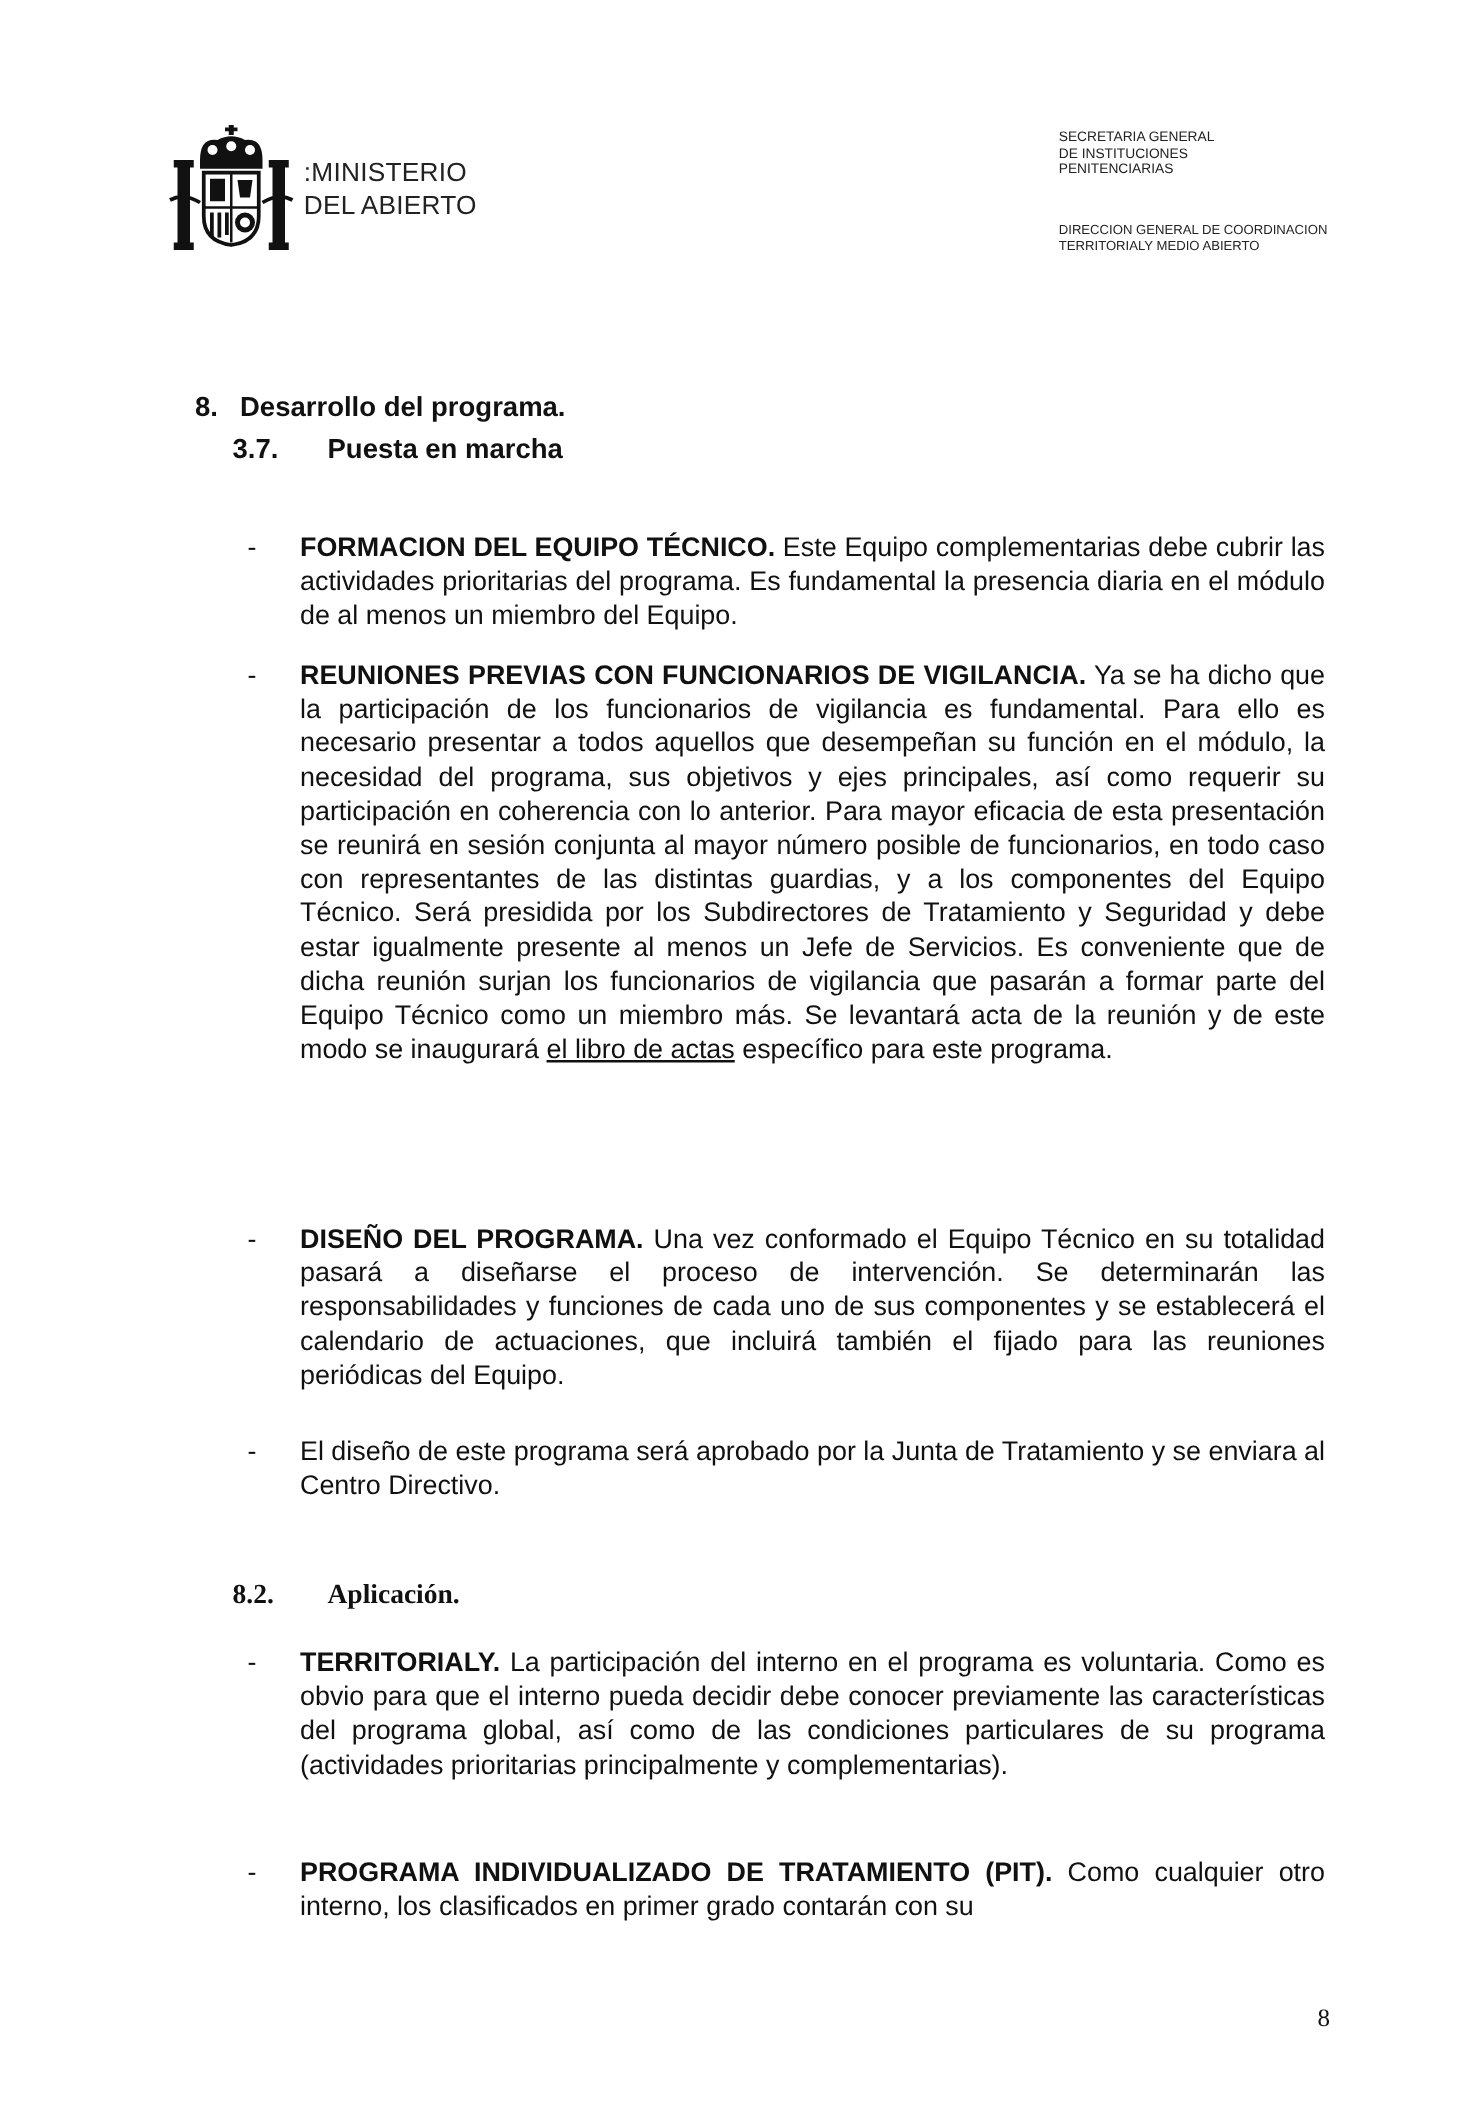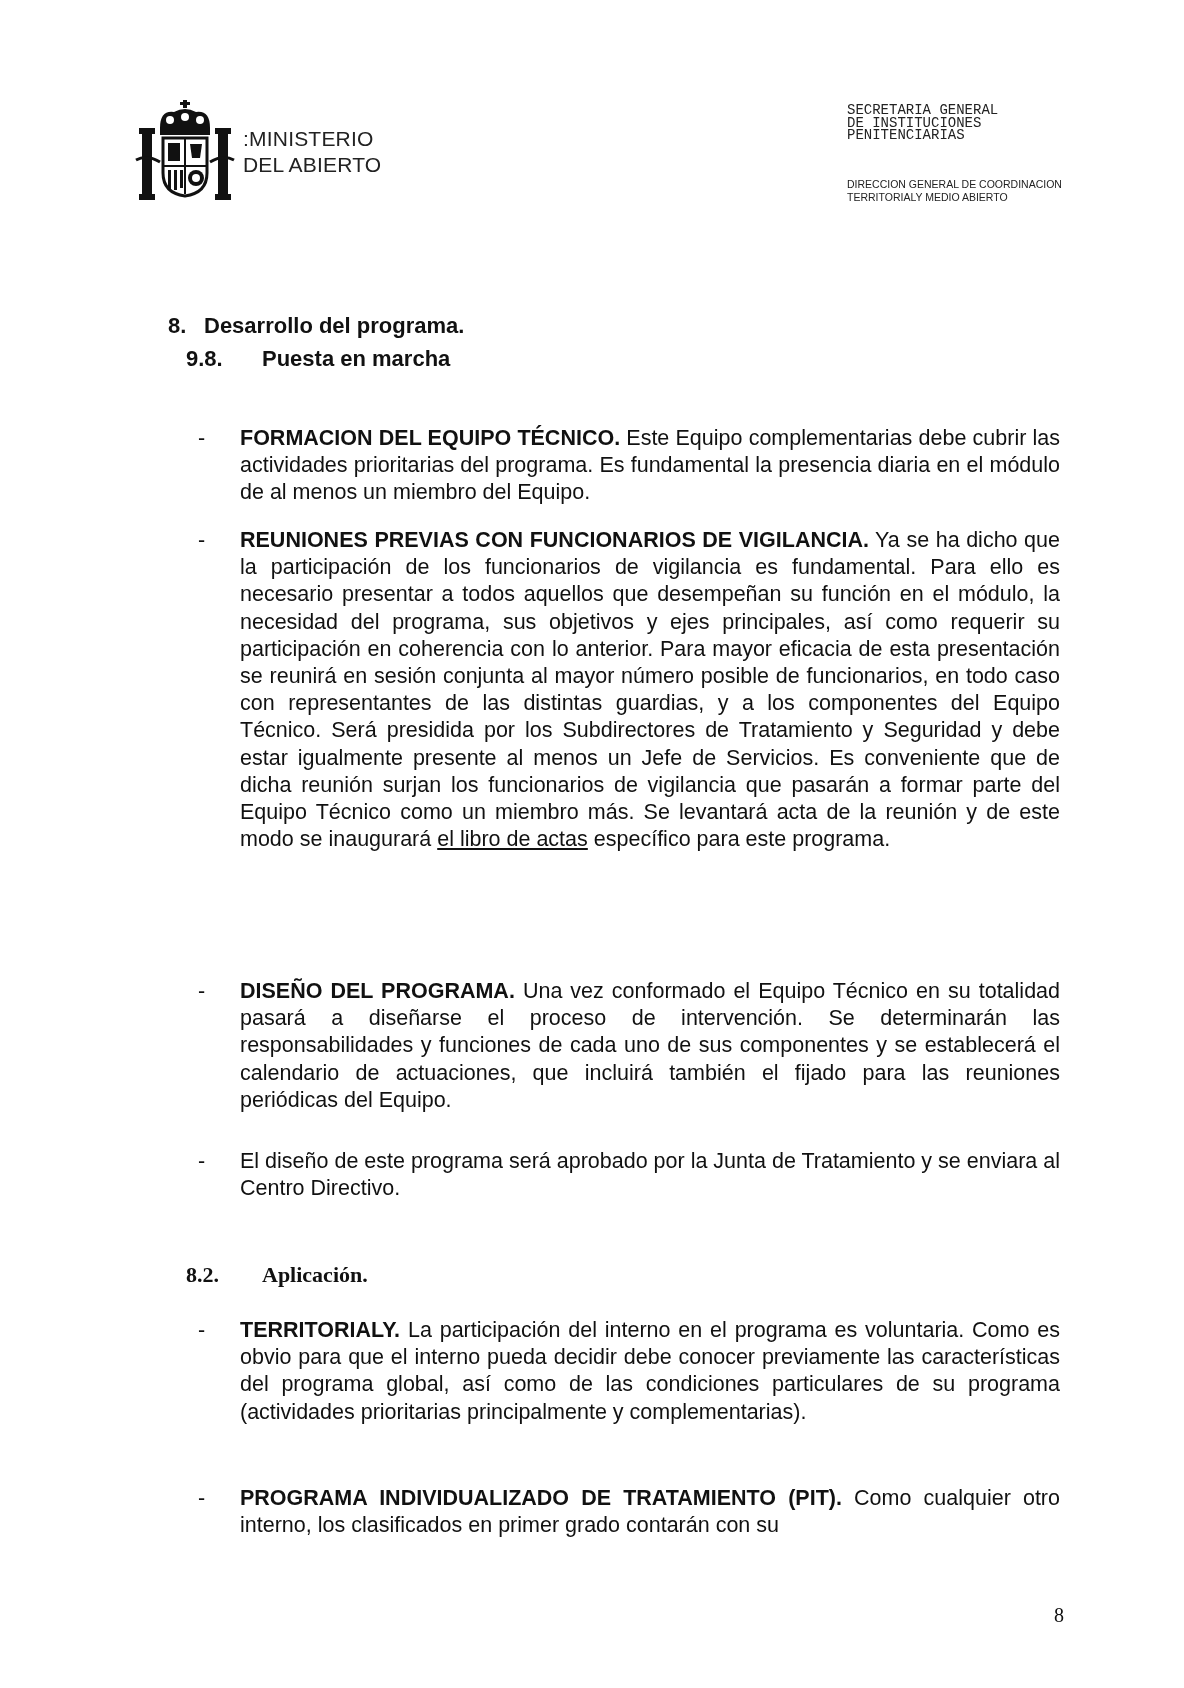--- a/index.html
+++ b/index.html
@@ -5,25 +5,25 @@
   html, body { margin: 0; padding: 0; background: #ffffff; }
   body {
     width: 1184px; height: 1688px; position: relative; overflow: hidden;
     font-family: "Liberation Sans", "DejaVu Sans", sans-serif; color: #111;
   }
   .page { position: absolute; left: 0; top: 0; width: 1184px; height: 1688px; }
 
   
   .logo { position: absolute; left: 130px; top: 98px; width: 110px; height: 105px; }
   .ministry { position: absolute; left: 243px; top: 126px; font-size: 21px; line-height: 26px; color: #222; letter-spacing: 0.2px; }
-  .secretaria { position: absolute; left: 847px; top: 104px; font-size: 14px; line-height: 12.5px; color: #222; font-family: Liberation Mono, monospace; }
+  .secretaria { position: absolute; left: 847px; top: 104px; font-size: 11px; line-height: 12.5px; color: #222; }
   .direccion { position: absolute; left: 847px; top: 178px; font-size: 10.5px; line-height: 12.5px; color: #222; }
 
   
-  .h1 { position: absolute; left: 168px; top: 313px; font-size: 22px; font-weight: bold; }
+  .h1 { position: absolute; left: 156px; top: 313px; font-size: 22px; font-weight: bold; }
   .h1 .num { display: inline-block; width: 36px; }
   .h2 { position: absolute; left: 186px; font-size: 22px; font-weight: bold; }
   .h2 .num { display: inline-block; width: 76px; }
 
   
   .bullet { position: absolute; left: 198px; width: 862px; font-size: 21.5px; line-height: 27.2px; text-align: justify; }
   .bullet .dash { position: absolute; left: 0; top: 0; width: 20px; }
   .bullet .body { margin-left: 42px; display: block; }
   .bullet b { font-weight: bold; }
   .u { text-decoration: underline; margin-top: 44px; }
@@ -82,21 +82,21 @@
   <div class="direccion">
     <div>DIRECCION GENERAL DE COORDINACION</div>
     <div>TERRITORIALY MEDIO ABIERTO</div>
   </div>
 
   <div class="h1">
     <span class="num">8.</span><span>Desarrollo del programa.</span>
   </div>
 
   <div class="h2" style="top:346px;">
-    <span class="num">9.8.</span><span>Puesta en marcha</span>
+    <span class="num">3.7.</span><span>Puesta en marcha</span>
   </div>
 
   <div class="bullet" style="top:425px;">
     <span class="dash">-</span>
     <span class="body"><b>FORMACION DEL EQUIPO TÉCNICO.</b><span> Este Equipo complementarias debe cubrir las actividades prioritarias del programa. Es fundamental la presencia diaria en el módulo de al menos un miembro del Equipo.</span></span>
   </div>
 
   <div class="bullet" style="top:527px;">
     <span class="dash">-</span>
     <span class="body"><b>REUNIONES PREVIAS CON FUNCIONARIOS DE VIGILANCIA.</b><span> Ya se ha dicho que la participación de los funcionarios de vigilancia es fundamental. Para ello es necesario presentar a todos aquellos que desempeñan su función en el módulo, la necesidad del programa, sus objetivos y ejes principales, así como requerir su participación en coherencia con lo anterior. Para mayor eficacia de esta presentación se reunirá en sesión conjunta al mayor número posible de funcionarios, en todo caso con representantes de las distintas guardias, y a los componentes del Equipo Técnico. Será presidida por los Subdirectores de Tratamiento y Seguridad y debe estar igualmente presente al menos un Jefe de Servicios. Es conveniente que de dicha reunión surjan los funcionarios de vigilancia que pasarán a formar parte del Equipo Técnico como un miembro más. Se levantará acta de la reunión y de este modo se inaugurará </span><span class="u">el libro de actas</span><span> específico para este programa.</span></span>

